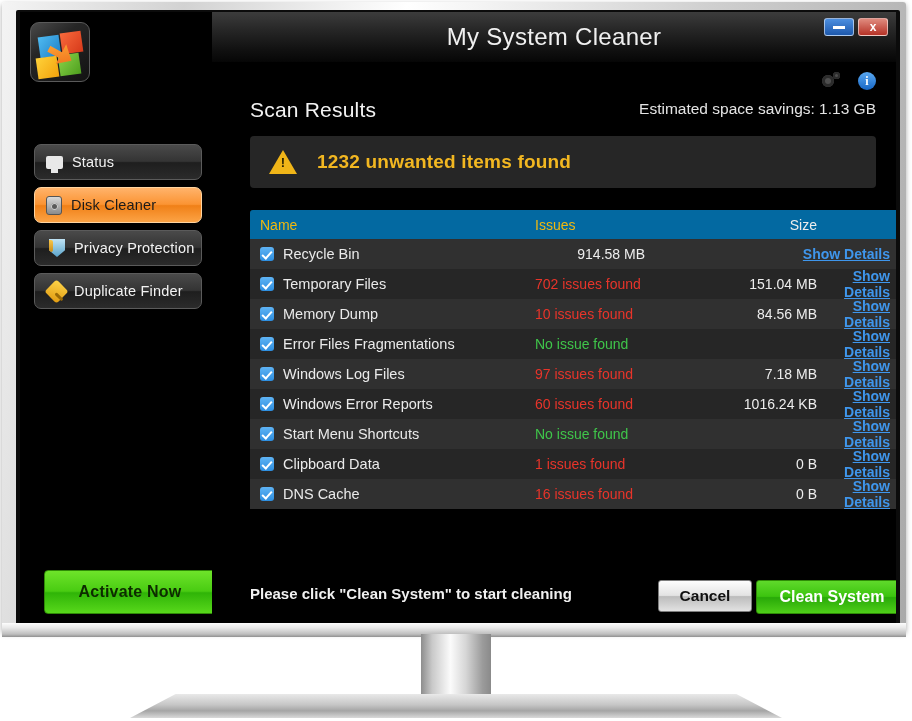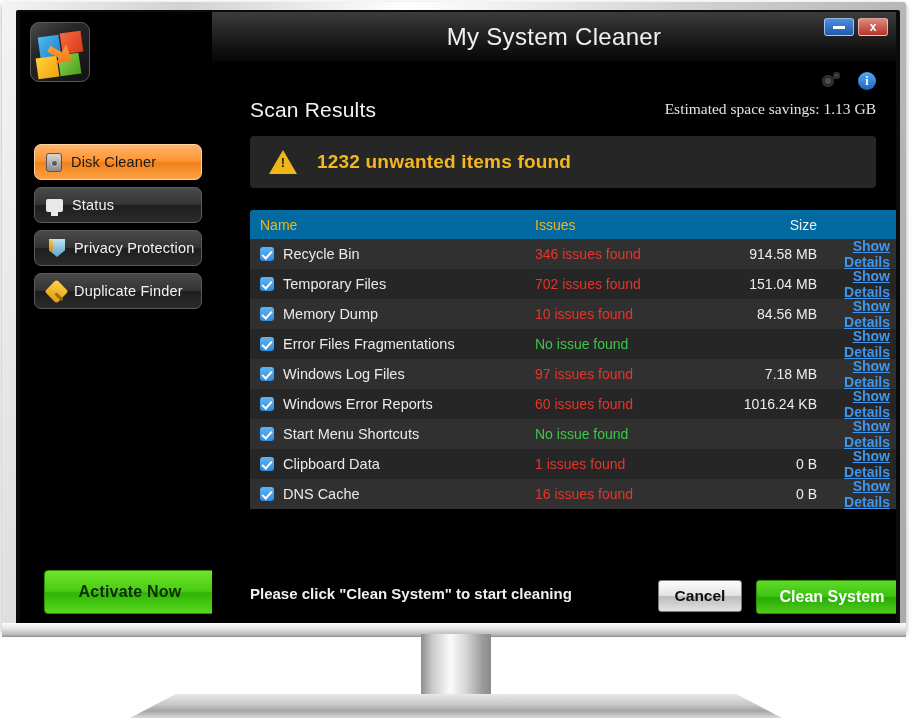--- a/index.html
+++ b/index.html
@@ -158,21 +158,21 @@
     display: flex; align-items: center; justify-content: center;
     cursor: pointer; font-family: "Liberation Serif", serif;
   }
 
   .scan-title {
     position: absolute; left: 38px; top: 86px;
     color: #f2f2f2; font-size: 21px; letter-spacing: .2px;
   }
   .savings {
     position: absolute; right: 20px; top: 88px;
-    color: #e4e4e4; font-size: 15.5px; font-family: Liberation Serif, serif;
+    color: #e4e4e4; font-size: 15.5px;
   }
 
   .alert {
     position: absolute; left: 38px; top: 124px; width: 626px; height: 52px;
     background: #262626; border-radius: 4px;
     display: flex; align-items: center;
   }
   .alert .tri {
     width: 0; height: 0; margin-left: 19px; position: relative;
     border-left: 14px solid transparent; border-right: 14px solid transparent;
@@ -229,21 +229,21 @@
   .c-det a {
     color: #3f96ec; font-size: 14px; text-decoration: underline; cursor: pointer; font-weight: bold;
   }
 
   
   .foot-msg {
     position: absolute; left: 38px; top: 573px;
     color: #f0f0f0; font-size: 15px; font-weight: bold;
   }
   .btn-cancel {
-    position: absolute; left: 446px; top: 568px; width: 84px; height: 32px;
+    position: absolute; left: 446px; top: 568px; width: 94px; height: 32px;
     border-radius: 3px;
     background: linear-gradient(180deg,#fdfdfd 0%,#e3e3e3 48%,#bcbcbc 52%,#e2e2e2 100%);
     border: 1px solid #7d7d7d;
     color: #101010; font-size: 15.5px; font-weight: bold;
     display: flex; align-items: center; justify-content: center; cursor: pointer;
   }
   .btn-clean {
     position: absolute; left: 544px; top: 568px; width: 152px; height: 34px;
     border-radius: 3px;
     background: linear-gradient(180deg,#5fd92b 0%,#3cc40f 48%,#28a908 52%,#4fcf19 100%);
@@ -270,28 +270,28 @@
       <div class="app-logo">
         <div class="tile t1"></div>
         <div class="tile t2"></div>
         <div class="tile t3"></div>
         <div class="tile t4"></div>
         <div class="arrow"></div>
       </div>
 
       <div class="nav">
 
+        <div class="nav-item">
+          <span class="ico ico-monitor"></span>
+          <span class="lbl">Status</span>
+        </div>
+
         <div class="nav-item active">
           <span class="ico ico-disk"></span>
           <span class="lbl">Disk Cleaner</span>
-        </div>
-
-        <div class="nav-item">
-          <span class="ico ico-monitor"></span>
-          <span class="lbl">Status</span>
         </div>
 
         <div class="nav-item">
           <span class="ico ico-shield"></span>
           <span class="lbl">Privacy Protection</span>
         </div>
 
 
         <div class="nav-item">
           <span class="ico ico-dup"></span>
@@ -334,21 +334,20 @@
           <div class="c-issue">Issues</div>
           <div class="c-size">Size</div>
           <div class="c-det"></div>
         </div>
         <div id="tbody">
             <div class="trow odd">
               <div class="c-name-wrap">
                 <div class="cbx"></div>
                 <div class="c-name">Recycle Bin</div>
               </div>
-              <div class="c-issue bad">346 issues found</div>
               <div class="c-size">914.58 MB</div>
               <div class="c-det"><a>Show Details</a></div>
             </div>
             <div class="trow even">
               <div class="c-name-wrap">
                 <div class="cbx"></div>
                 <div class="c-name">Temporary Files</div>
               </div>
               <div class="c-issue bad">702 issues found</div>
               <div class="c-size">151.04 MB</div>

